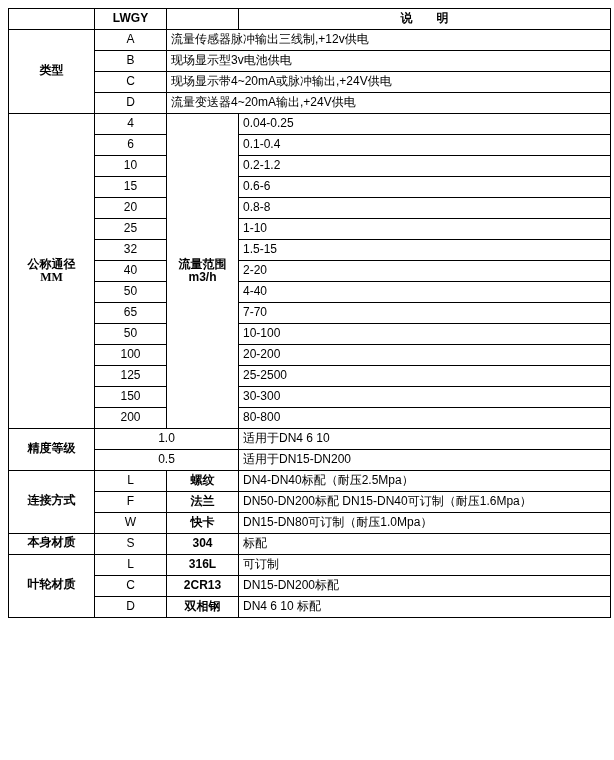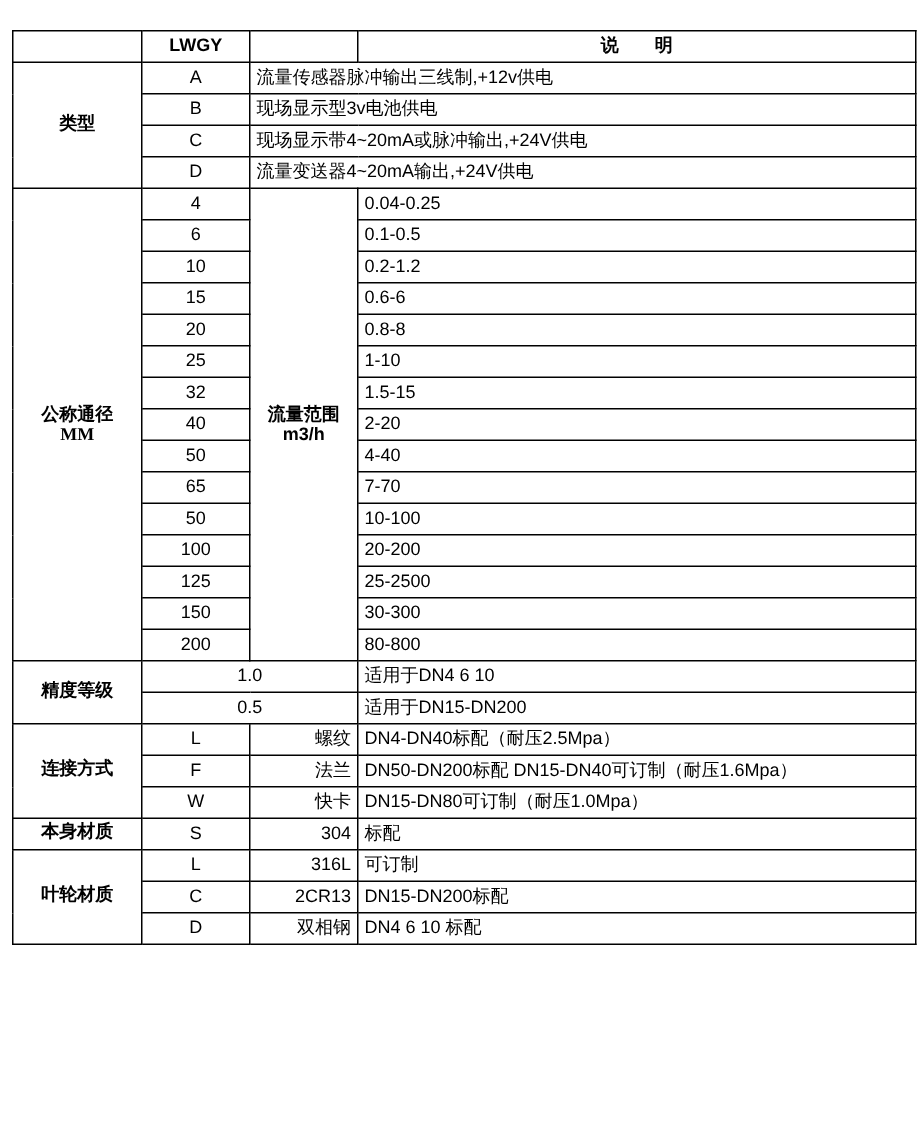--- a/index.html
+++ b/index.html
@@ -11,21 +11,21 @@
     width: 614px;
     height: 760px;
     font-family: "Liberation Sans", sans-serif;
     color: #000;
   }
   .sheet {
     width: 614px;
     height: 760px;
     position: relative;
     box-sizing: border-box;
-    padding: 16px 6px 4px 4px;
+    padding: 4px 6px 4px 4px;
     border-radius: 23px;
   }
   table.spec {
     border-collapse: collapse;
     width: 602px;
     margin: 4px 0 0 4px;
     table-layout: fixed;
   }
   table.spec td {
     border: 1px solid #000;
@@ -53,21 +53,21 @@
   }
   .nom {
     font-weight: bold;
     text-align: center;
     vertical-align: middle;
     line-height: 1.4;
     font-family: Liberation Serif, serif;
   }
   .desc { text-align: left; padding-left: 6px; margin-left: 24px; }
   .code { text-align: center; }
-  .subcode { text-align: right; padding-left: 6px; font-weight: normal; }
+  .subcode { text-align: center; padding-left: 6px; font-weight: bold; }
 </style>
 </head>
 <body>
 
 <div class="sheet">
   <table class="spec">
     <colgroup>
       <col style="width:86px">
       <col style="width:72px">
       <col style="width:72px">
@@ -107,21 +107,21 @@
         </td>
         <td class="code">4</td>
         <td class="flowrange" rowspan="15">
           <div>流量范围</div>
           <div>m3/h</div>
         </td>
         <td class="desc">0.04-0.25</td>
       </tr>
       <tr>
         <td class="code">6</td>
-        <td class="desc">0.1-0.5</td>
+        <td class="desc">0.1-0.4</td>
       </tr>
       <tr>
         <td class="code">10</td>
         <td class="desc">0.2-1.2</td>
       </tr>
       <tr>
         <td class="code">15</td>
         <td class="desc">0.6-6</td>
       </tr>
       <tr>

